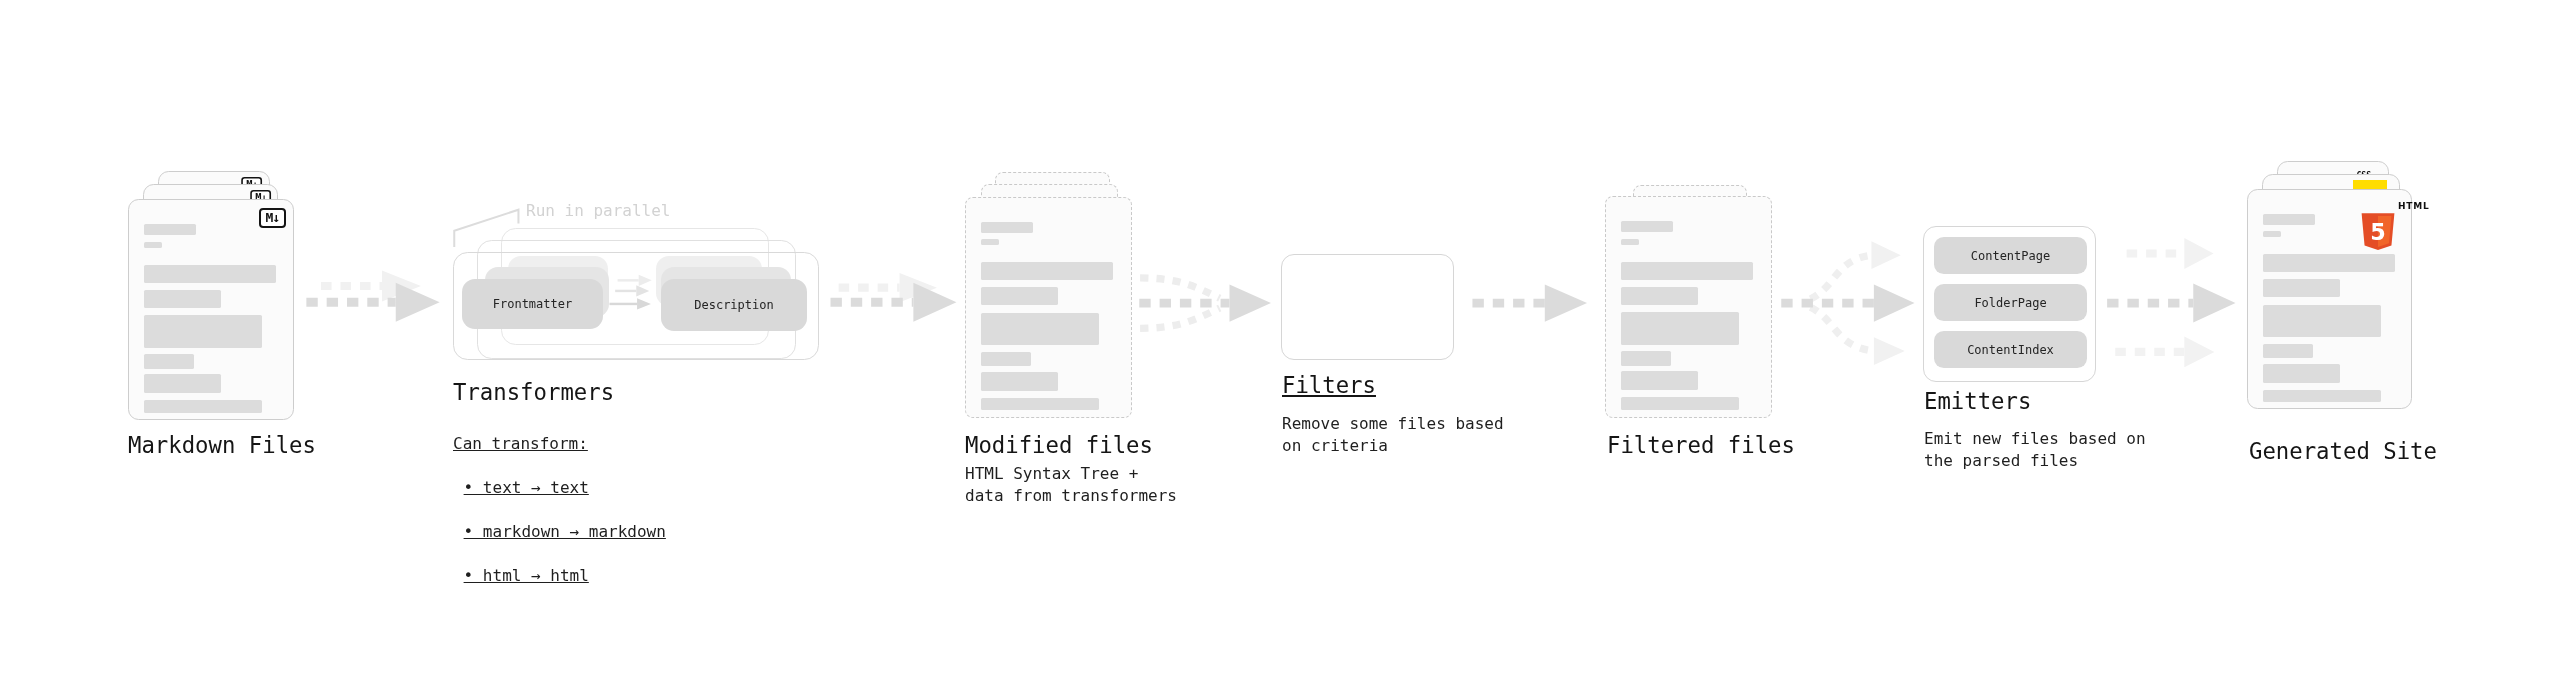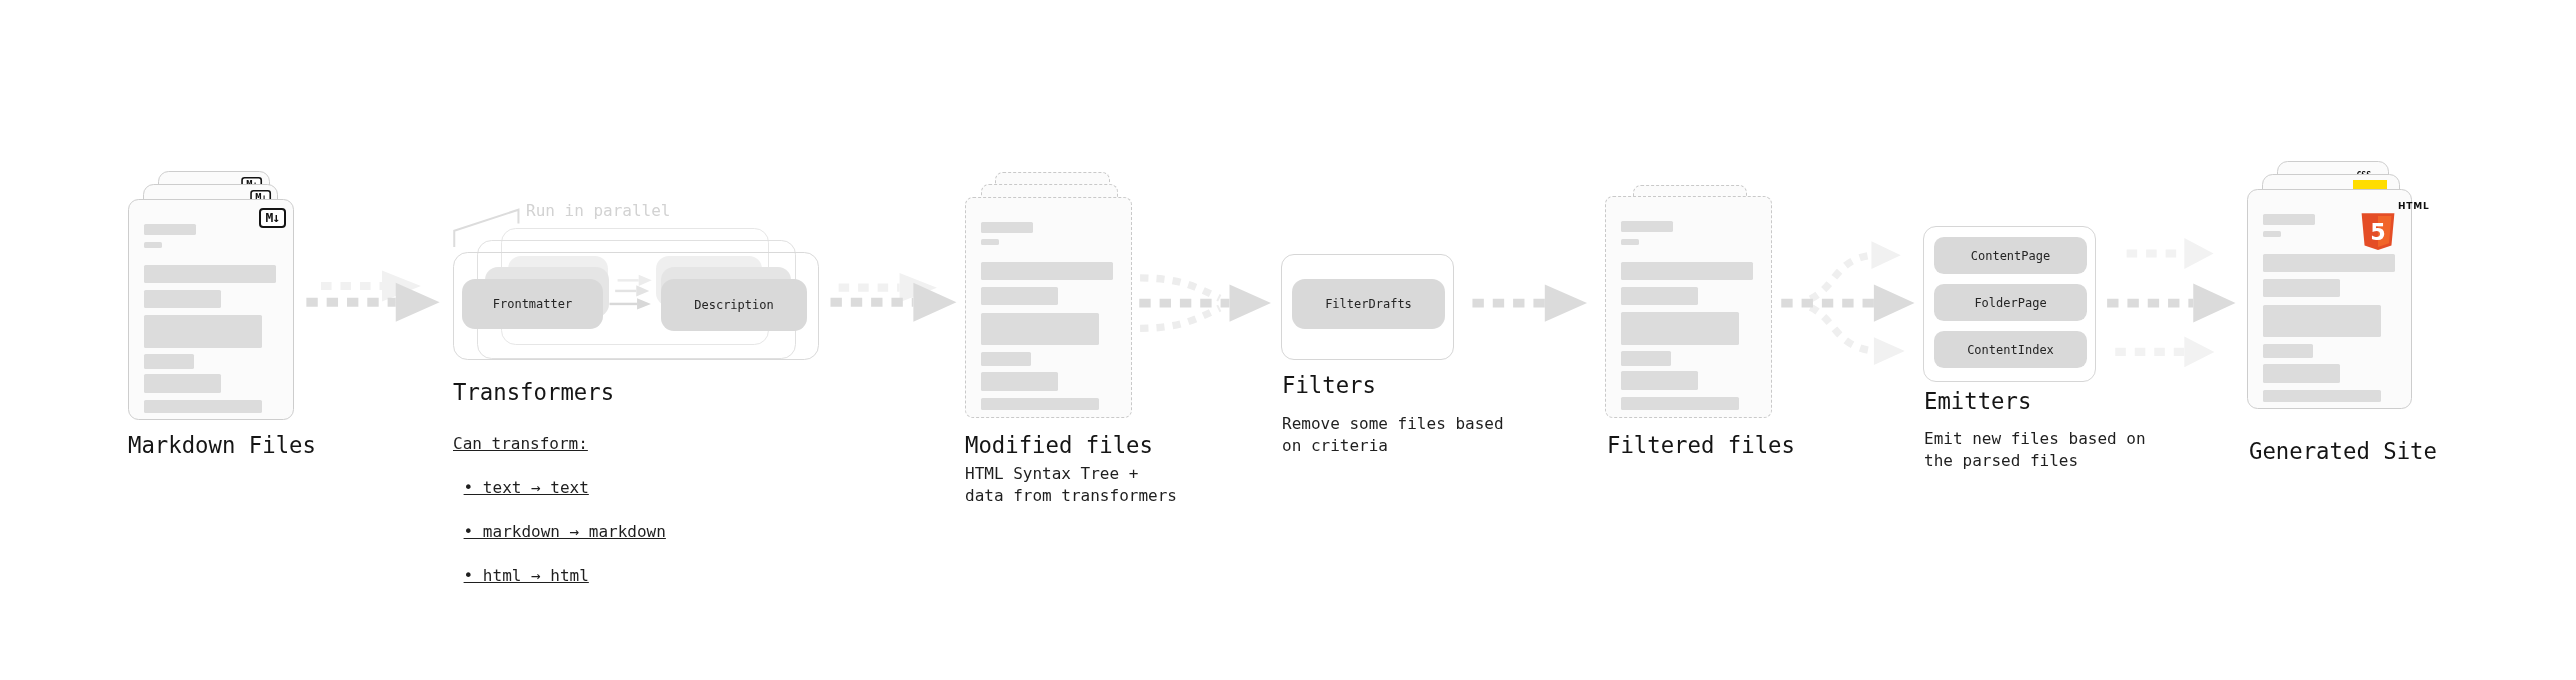--- a/index.html
+++ b/index.html
@@ -183,22 +183,21 @@
           <i></i>
           <i></i>
       </div>
     </div>
   </div>
   <div class="stage-label" style="left:965px;top:432px;">Modified files</div>
   <div class="caption" style="left:965px;top:463px;">HTML Syntax Tree +
 data from transformers</div>
 
   <div class="panel" style="left:1281px;top:254px;width:173px;height:106px;z-index:5;"></div>
-  <div class="pill" style="left:1292px;top:279px;width:153px;height:50px;z-index:6;">FilterDrafts</div>
-  <div class="stage-label" style="left:1282px;top:372px;">Filters</div>
+  <div class="stage-label" style="left:1282px;top:372px;text-decoration:underline;">Filters</div>
   <div class="caption" style="left:1282px;top:413px;">Remove some files based
 on criteria</div>
 
   <div class="stack" style="left:1605px;top:185px;width:171px;height:244px;">
     <div class="file-card dashed back1" style="left:28.4px;top:0;width:114px;height:221px;"></div>
     <div class="file-card dashed front" style="left:0;top:11.4px;width:167px;height:222px;">
       <div class="doc-lines">
         <i></i>
           <i></i>
           <i></i>

